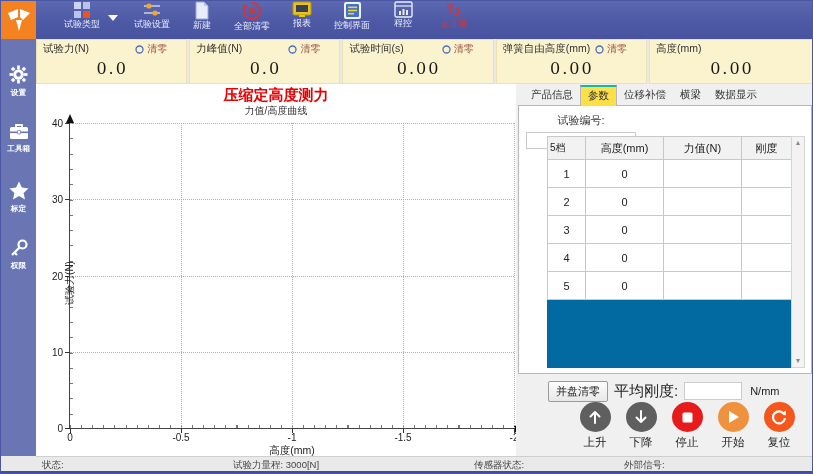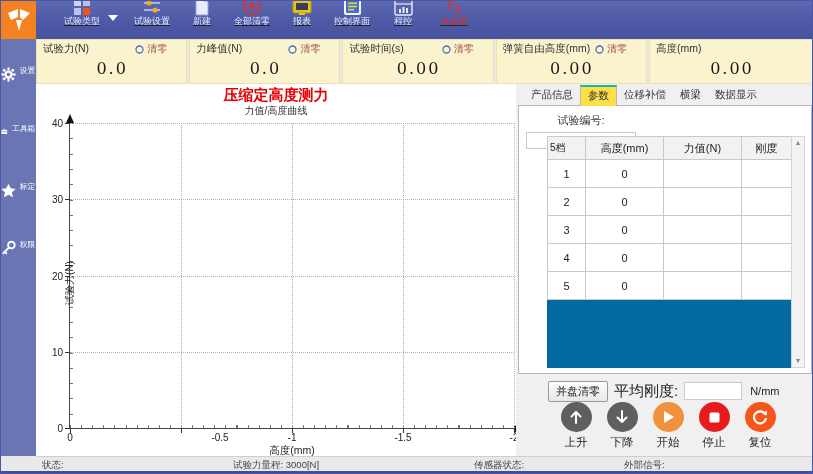--- a/index.html
+++ b/index.html
@@ -15,21 +15,21 @@
     background:linear-gradient(180deg,#5c68b0 0%,#4d59a5 55%,#47539e 100%);
     display:flex; align-items:stretch;
   }
   .logo {
     width:35px; height:38px; background:#f58220; display:flex;
     align-items:center; justify-content:center; flex:0 0 auto;
   }
   .tb-items { display:flex; align-items:flex-start; padding-left:18px; }
   .tb-item {
     position:relative; width:56px; height:28px; display:flex; flex-direction:column;
-    align-items:center; justify-content:flex-end; padding-bottom:2px; cursor:pointer;text-decoration:underline;
+    align-items:center; padding-bottom:2px; cursor:pointer;
   }
   .tb-item .ticon { height:20px; display:flex; align-items:center; justify-content:center; }
   .tb-item .tlabel { font-size:9px; color:#e8ecff; white-space:nowrap; line-height:11px; }
   .tb-item.disconnected .tlabel { color:#e03030; }
   .tb-caret {
     position:absolute; right:-8px; top:14px; width:0; height:0;
     border-left:5px solid transparent; border-right:5px solid transparent;
     border-top:6px solid #ffffff;
   }
   
@@ -50,22 +50,22 @@
     flex:1; text-align:center; font-family:"DejaVu Serif","Liberation Serif",serif;
     font-size:16px; color:#1a1a1a; letter-spacing:2px; line-height:26px;
   }
   
   .sidebar {
     position:absolute; left:0; top:38px; width:35px; height:432px;
     background:#6a76b4; display:flex; flex-direction:column; align-items:center;
     padding-top:22px; gap:0;
   }
   .side-item {
-    width:35px; height:58px; display:flex; flex-direction:row; align-items:flex-start;
-    gap:3px; cursor:pointer; padding-top:4px;
+    width:35px; height:58px; display:flex; flex-direction:column; align-items:center;
+    gap:3px; cursor:pointer; padding-top:4px;font-weight:bold;
   }
   .side-item .slabel { font-size:8.5px; color:#ffffff; white-space:nowrap; transform:scale(.9); }
   
   .chart-region {
     position:absolute; left:35px; top:83px; width:480px; height:372px; background:#ffffff;text-decoration:underline;
   }
   .chart-title {
     position:absolute; left:0; top:2px; width:100%; text-align:center;
     color:#e60000; font-weight:bold; font-size:15px;
   }
@@ -157,21 +157,21 @@
   }
   .tare-btn {
     height:21px; padding:0 7px; font-size:11px; color:#222; background:linear-gradient(#fdfdfd,#e8e8e8);
     border:1px solid #9a9a9a; border-radius:2px; cursor:pointer;
   }
   .avg-label { font-size:15px; color:#222; }
   .avg-input { width:58px; height:18px; border:1px solid #cccccc; background:#fff; font-size:11px; padding:0 3px; }
   .avg-unit { font-size:11px; color:#222; margin-left:2px; }
   .controls-row {
     position:absolute; left:18px; top:318px; width:268px; height:48px;
-    display:flex; justify-content:center;
+    display:flex; justify-content:flex-end;
   }
   .ctrl { display:flex; flex-direction:column; align-items:center; gap:3px; cursor:pointer; width:46px; }
   .ctrl .circle {
     width:31px; height:31px; border-radius:50%; display:flex; align-items:center; justify-content:center;
   }
   .ctrl .clabel { font-size:11.5px; color:#222; white-space:nowrap; }
   
   .statusbar {
     position:absolute; left:35px; top:455px; width:778px; height:15px;
     background:#e9e9e9; border-top:1px solid #cfcfcf; font-size:9.5px; color:#444;
@@ -405,21 +405,21 @@
         <div class="gridline-h" style="top: 25%;"></div>
         <div class="ytick-mark" style="top: 25%;"></div>
         <div class="ytick-label" style="top: 25%; left: -7px;">30</div>
         <div class="gridline-h" style="top: 0%;"></div>
         <div class="ytick-mark" style="top: 0%;"></div>
         <div class="ytick-label" style="top: 0%; left: -7px;">40</div>
         <div class="xtick-mark" style="left: 0%;"></div>
         <div class="xtick-label" style="left: 0%; top: calc(100% + 4px);">0</div>
         <div class="gridline-v" style="left: 25%;"></div>
         <div class="xtick-mark" style="left: 25%;"></div>
-        <div class="xtick-label" style="left: 25%; top: calc(100% + 4px); margin-left: 39px;">-0.5</div>
+        <div class="xtick-label" style="left: 25%; top: calc(100% + 4px);">-0.5</div>
         <div class="gridline-v" style="left: 50%;"></div>
         <div class="xtick-mark" style="left: 50%;"></div>
         <div class="xtick-label" style="left: 50%; top: calc(100% + 4px);">-1</div>
         <div class="gridline-v" style="left: 75%;"></div>
         <div class="xtick-mark" style="left: 75%;"></div>
         <div class="xtick-label" style="left: 75%; top: calc(100% + 4px);">-1.5</div>
         <div class="gridline-v" style="left: 100%;"></div>
         <div class="xtick-mark" style="left: 100%;"></div>
         <div class="xtick-label" style="left: 100%; top: calc(100% + 4px);">-2</div>
       </div>
@@ -510,34 +510,34 @@
       </div>
       <div class="ctrl">
         <span class="circle" style="background:#5f5f5f">
           <svg width="14" height="16" viewBox="0 0 14 16">
               <path d="M7 2 V13 M2.5 8.5 L7 13 L11.5 8.5" fill="none" stroke="#ffffff" stroke-width="2" stroke-linecap="round" stroke-linejoin="round"></path>
             </svg>
         </span>
         <span class="clabel">下降</span>
       </div>
       <div class="ctrl">
+        <span class="circle" style="background:#e81b1c">
+          <svg width="11" height="11" viewBox="0 0 11 11">
+              <rect x="0.5" y="0.5" width="10" height="10" rx="1.5" fill="#ffffff"></rect>
+            </svg>
+        </span>
+        <span class="clabel">停止</span>
+      </div>
+      <div class="ctrl">
         <span class="circle" style="background:#f0923d">
           <svg width="13" height="14" viewBox="0 0 13 14">
               <polygon points="2,1 12,7 2,13" fill="#ffffff"></polygon>
             </svg>
         </span>
         <span class="clabel">开始</span>
-      </div>
-      <div class="ctrl">
-        <span class="circle" style="background:#e81b1c">
-          <svg width="11" height="11" viewBox="0 0 11 11">
-              <rect x="0.5" y="0.5" width="10" height="10" rx="1.5" fill="#ffffff"></rect>
-            </svg>
-        </span>
-        <span class="clabel">停止</span>
       </div>
       <div class="ctrl">
         <span class="circle" style="background:#f4561c">
           <svg width="16" height="16" viewBox="0 0 16 16">
             <path d="M13 5 A6 6 0 1 0 13.8 10" fill="none" stroke="#ffffff" stroke-width="2.2" stroke-linecap="round"></path>
             <polygon points="14.8,1.5 14.8,6.5 10.2,4.5" fill="#ffffff"></polygon>
           </svg>
         </span>
         <span class="clabel">复位</span>
       </div>

